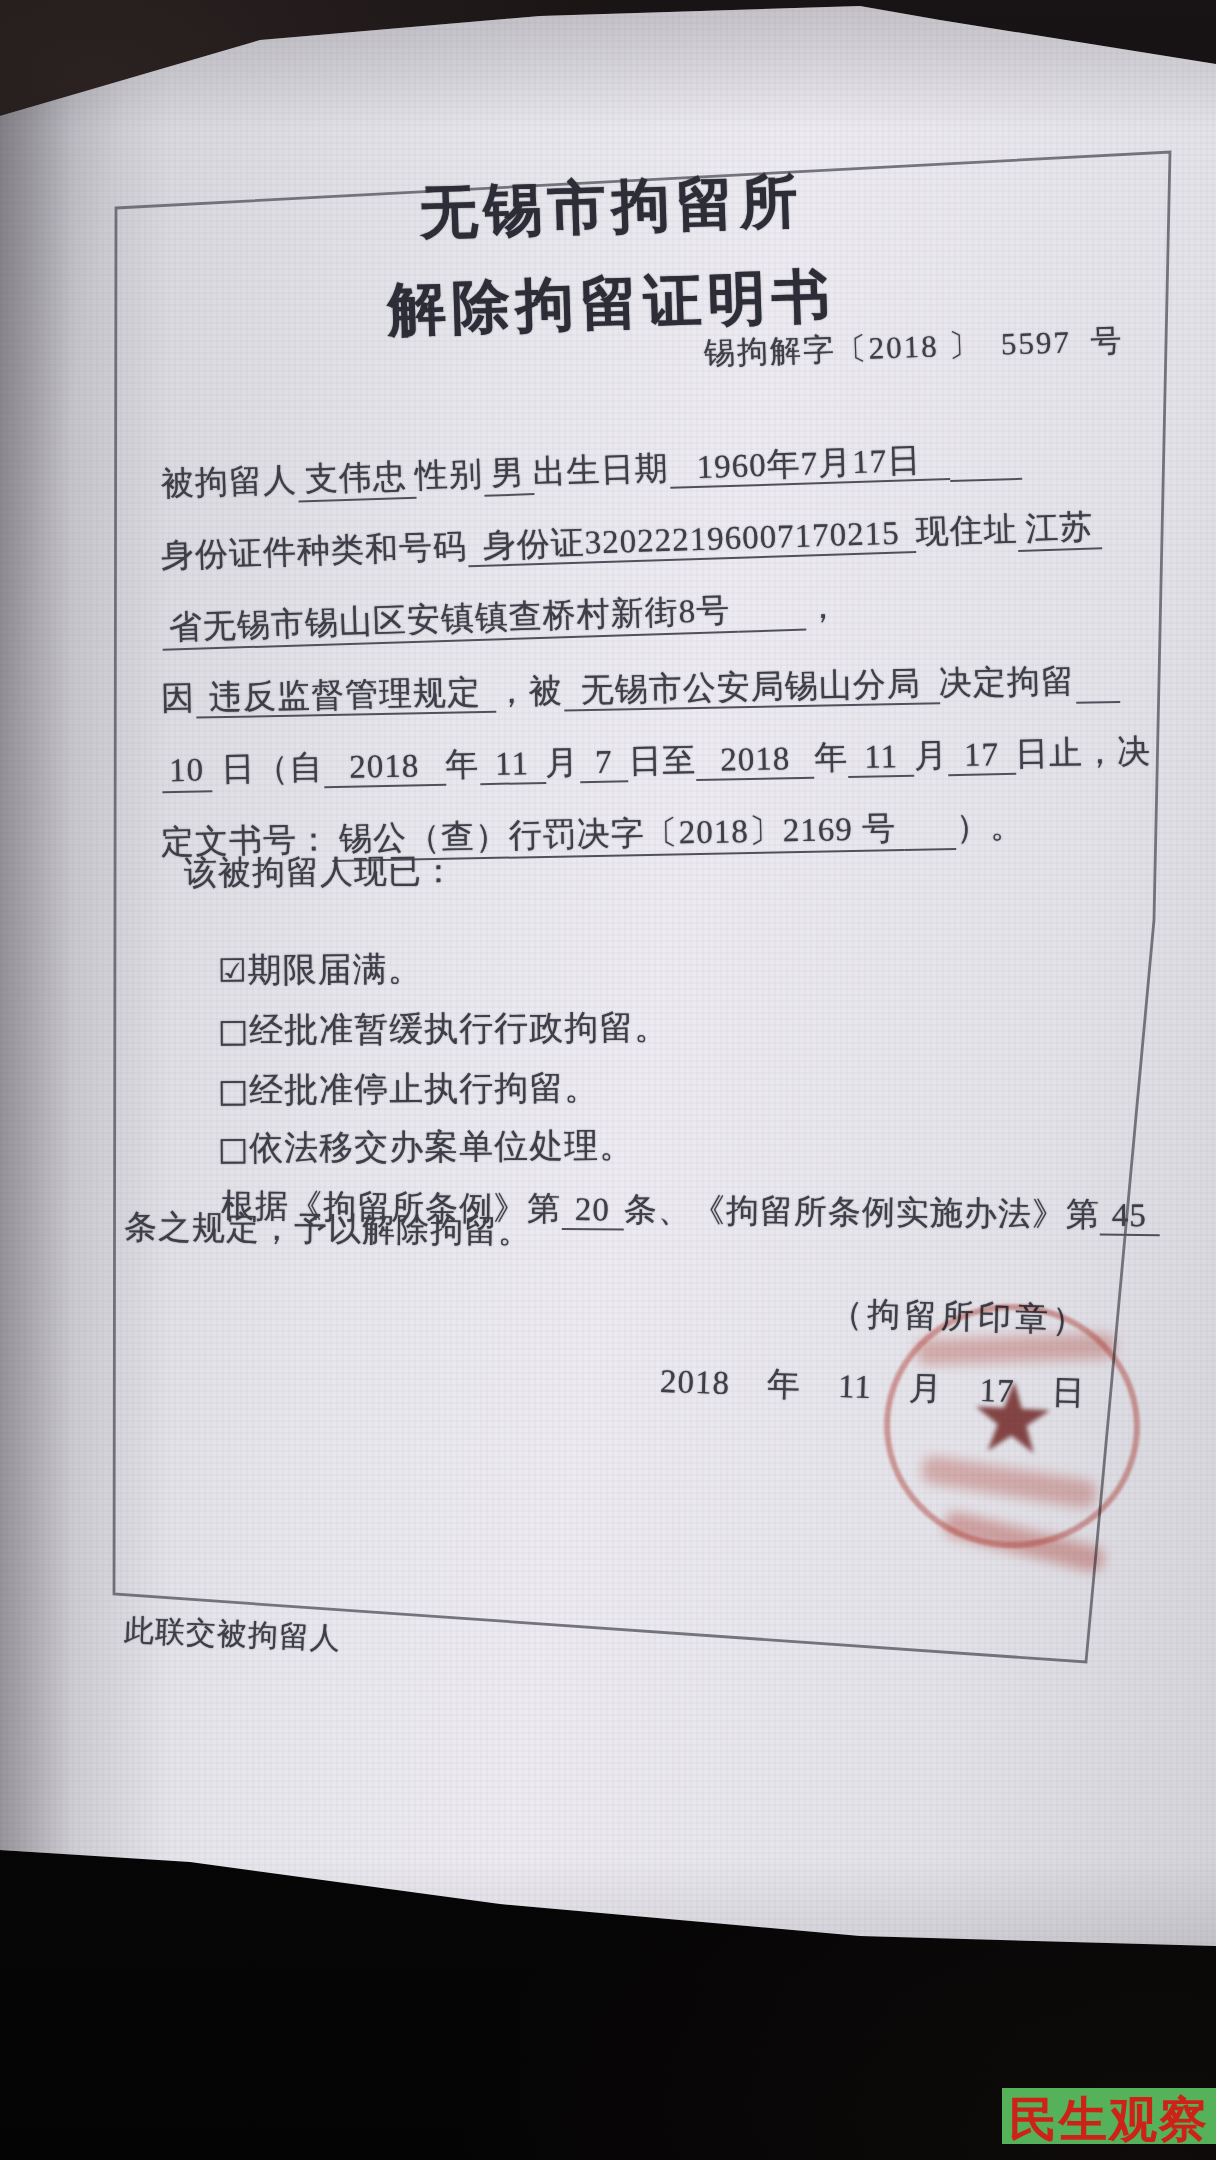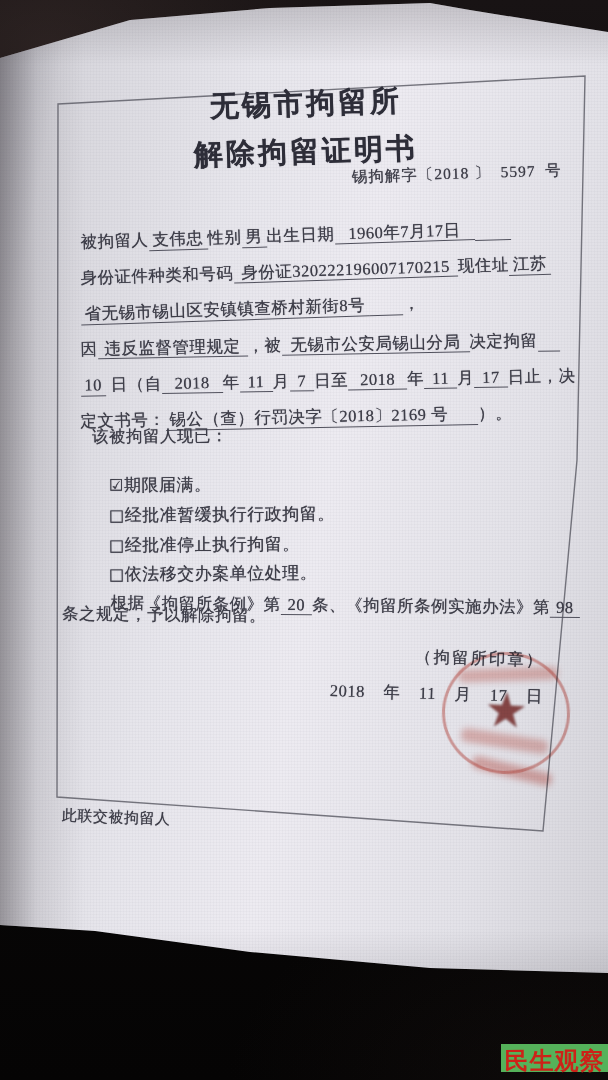--- a/index.html
+++ b/index.html
@@ -127,21 +127,21 @@
     <span class="cb">□</span><span>经批准暂缓执行行政拘留。</span>
   </div>
   <div class="line cbline rotC" style="left:90px; top:514px">
     <span class="cb">□</span><span>经批准停止执行拘留。</span>
   </div>
   <div class="line cbline rotC" style="left:90px; top:543px">
     <span class="cb">□</span><span>依法移交办案单位处理。</span>
   </div>
 
   <div class="line rotD" style="left:92px; top:572px">
-    <span>根据《拘留所条例》第</span><span class="u" style="padding:0 7px">20</span><span>条、《拘留所条例实施办法》第</span><span class="u" style="padding:0 6px">98</span>
+    <span>根据《拘留所条例》第</span><span class="u" style="padding:0 7px">20</span><span>条、《拘留所条例实施办法》第</span><span class="u" style="padding:0 6px">45</span>
   </div>
   <div class="line rotD" style="left:62px; top:603px">条之规定，予以解除拘留。</div>
 
   <div class="line rotE" style="left:415px; top:646px; letter-spacing:2px">（拘留所印章）</div>
   <div class="line rotE" style="left:330px; top:680px">2018    年    11    月    17    日</div>
 
   <div class="stamp">
     <div class="stamp-ring"></div>
     <div class="smudge smudge1"></div>
     <div class="smudge smudge2"></div>

